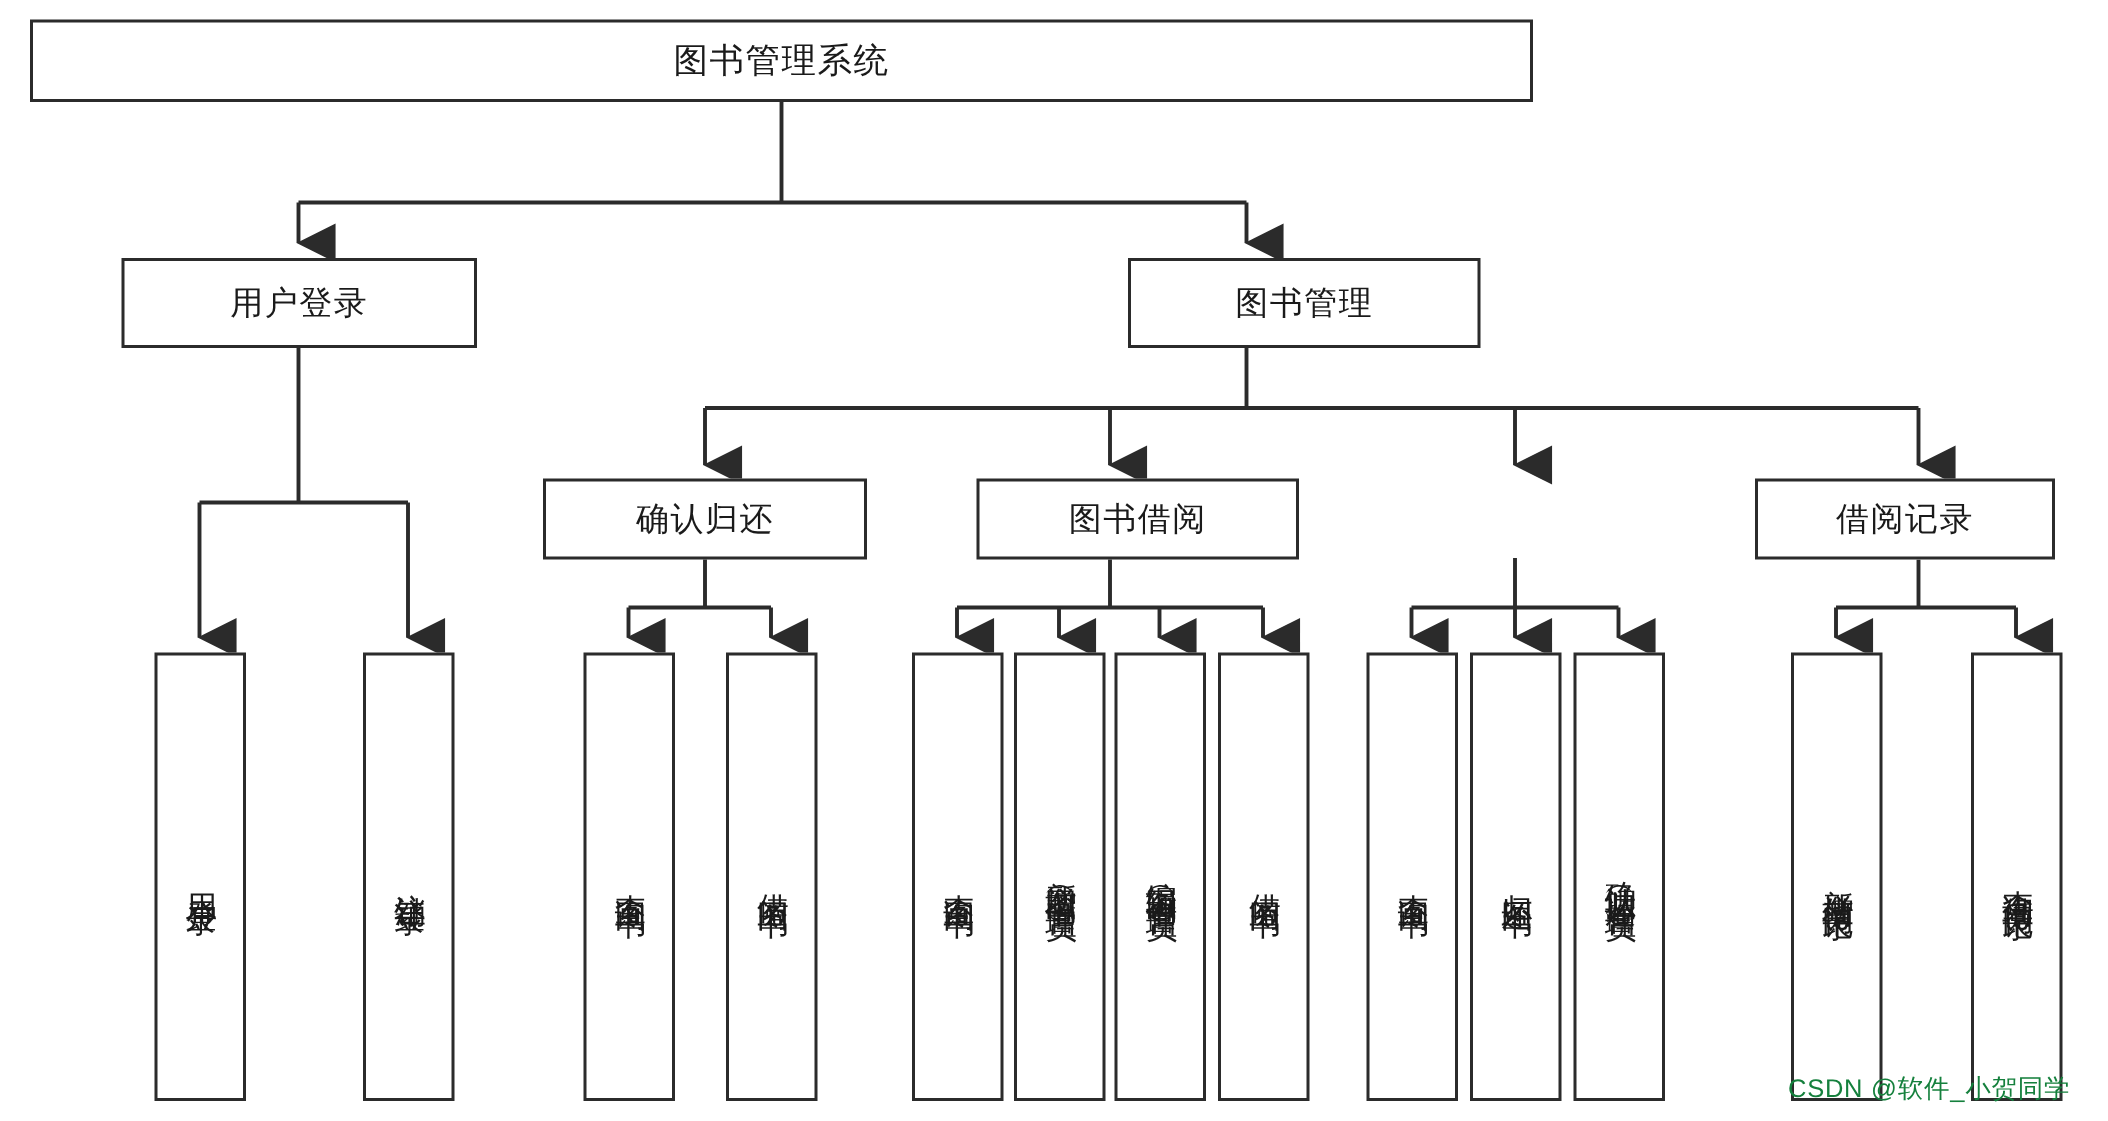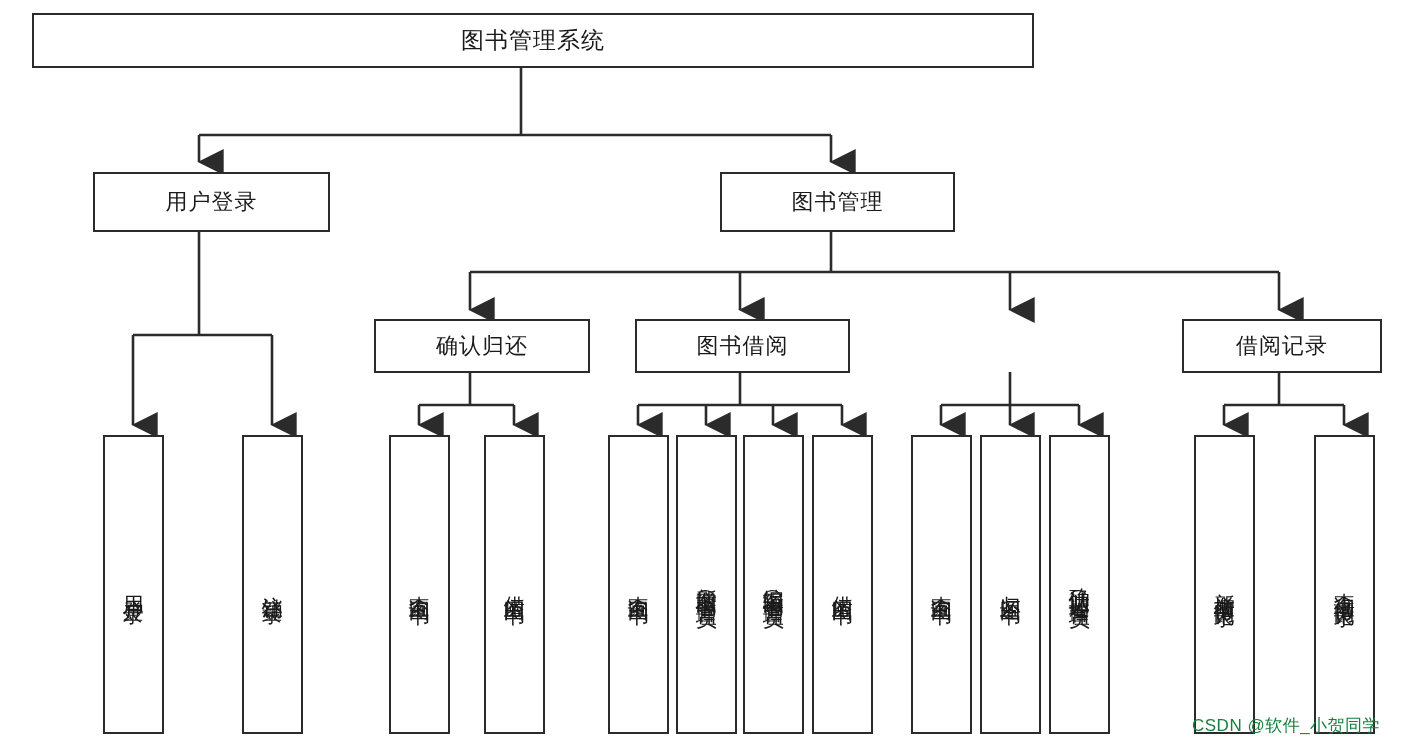--- a/index.html
+++ b/index.html
@@ -31,21 +31,20 @@
     background: #ffffff;
     display: flex;
     align-items: center;
     justify-content: center;
     color: #1a1a1a;
   }
   .node-h {
     font-size: 22px;
     letter-spacing: 1px;
     line-height: 1.1;
-    margin-left: 12px;
   }
   .node-root { font-size: 23px; }
   .node-v {
     font-size: 21px;
     line-height: 1.12;
   }
   .vtext {
     writing-mode: vertical-rl;
     text-orientation: upright;
     white-space: nowrap;
@@ -117,28 +116,28 @@
     </g>
   </svg>
 
   <div class="node node-h node-root" style="left:20px; top:13px; width:1002px; height:55px;">
     <span>图书管理系统</span>
   </div>
 
   <div class="node node-h" style="left:81px; top:172px; width:237px; height:60px;">
     <span>用户登录</span>
   </div>
-  <div class="node node-h" style="left:708px; top:172px; width:235px; height:60px;">
+  <div class="node node-h" style="left:752px; top:172px; width:235px; height:60px;">
     <span>图书管理</span>
   </div>
 
   <div class="node node-h" style="left:362px; top:319px; width:216px; height:54px;">
     <span>确认归还</span>
   </div>
-  <div class="node node-h" style="left:623px; top:319px; width:215px; height:54px;">
+  <div class="node node-h" style="left:651px; top:319px; width:215px; height:54px;">
     <span>图书借阅</span>
   </div>
   <div class="node node-h" style="left:1170px; top:319px; width:200px; height:54px;">
     <span>借阅记录</span>
   </div>
 
   <div class="node node-v" style="left:103px; top:435px; width:61px; height:299px;">
     <span class="vtext">用户登录</span>
   </div>
   <div class="node node-v" style="left:242px; top:435px; width:61px; height:299px;">

